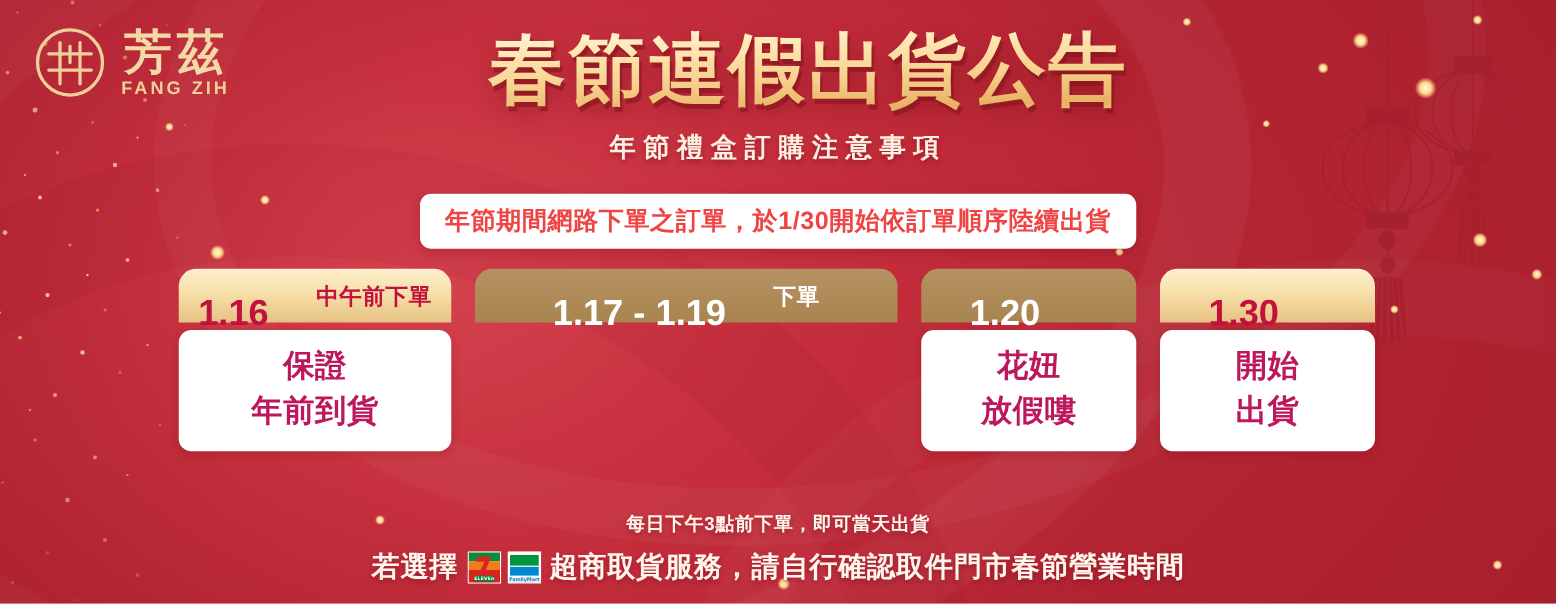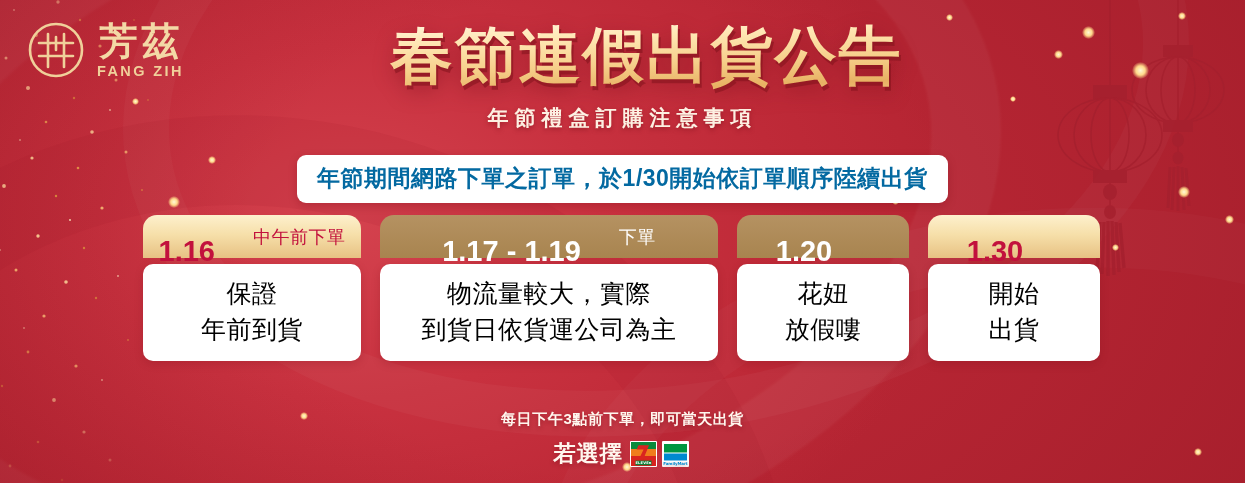--- a/index.html
+++ b/index.html
@@ -153,24 +153,24 @@
     position: absolute;
     left: 0; right: 0; top: 155px;
     text-align: center;
     z-index: 5;
   }
   .notice {
     display: inline-block;
     background: #ffffff;
     border-radius: 9px;
     padding: 8px 20px 9px;
-    font-size: 23px;
+    font-size: 20px;
     font-weight: 700;
     letter-spacing: 0.5px;
-    color: #0369a1;
+    color: #ef4444;
     box-shadow: 0 3px 9px rgba(120,12,22,0.28);
     white-space: nowrap;
   }
 
   
   .cards {
     position: absolute;
     left: 143px;
     top: 215px;
     display: flex;
@@ -199,21 +199,21 @@
   .head-date {
     font-size: 29px;
     font-weight: 700;
     letter-spacing: 0px;
     margin-top: 30px;
   }
   .card-head.gold .head-date { color: #c2113d; }
   .card-head.brown .head-date { color: #ffffff; }
   .head-note {
     font-size: 18px;
-    font-weight: 400;
+    font-weight: 700;
     letter-spacing: 0.5px;
     margin-left: 32px;
   }
   .card-head.gold .head-note { color: #c2113d; }
   .card-head.brown .head-note { color: #ffffff; }
 
   .card-body {
     background: #ffffff;
     border-radius: 10px;
     margin-top: 6px;
@@ -221,22 +221,22 @@
     display: flex;
     flex-direction: column;
     align-items: center;
     justify-content: center;
     padding: 12px 16px 14px;
     box-sizing: border-box;
     box-shadow: 0 3px 8px rgba(120,12,22,0.22);
   }
   .card-body .line {
     font-size: 25px;
-    font-weight: 400;
-    color: #000000;
+    font-weight: 700;
+    color: #be185d;
     line-height: 1.42;
     letter-spacing: 0.5px;
     white-space: nowrap;
   }
 
   .card-1 .card-head { width: 218px; }
   .card-1 .card-body { width: 218px; }
   .card-2 .card-head { width: 338px; }
   .card-2 .card-body { width: 338px; }
   .card-3 .card-head { width: 172px; }
@@ -445,24 +445,20 @@
         <div class="line">保證</div>
         <div class="line">年前到貨</div>
       </div>
     </div>
 
     <div class="card card-2">
       <div class="card-head brown">
         <span class="head-date">1.17 - 1.19</span>
         <span class="head-note">下單</span>
       </div>
-      <div class="card-body">
-        <div class="line">物流量較大，實際</div>
-        <div class="line">到貨日依貨運公司為主</div>
-      </div>
     </div>
 
     <div class="card card-3">
       <div class="card-head brown">
         <span class="head-date">1.20</span>
         <span class="head-note"></span>
       </div>
       <div class="card-body">
         <div class="line">花妞</div>
         <div class="line">放假嘍</div>
@@ -496,16 +492,17 @@
           <rect x="5.5" y="19.6" width="16" height="4.6" fill="#0a8a3c"></rect>
           <text x="13.5" y="23.3" font-family="DejaVu Sans, sans-serif" font-size="3.6" font-weight="bold" fill="#ffffff" text-anchor="middle" letter-spacing="0.2">ELEVEn</text>
         </svg>
         <svg class="store-logo" viewBox="0 0 27 26">
           <rect x="0" y="0" width="27" height="26" fill="#ffffff"></rect>
           <rect x="2" y="3" width="23" height="8.5" fill="#009640"></rect>
           <rect x="2" y="12.5" width="23" height="7" fill="#0089d0"></rect>
           <text x="13.5" y="24" font-family="DejaVu Sans, sans-serif" font-size="4" font-weight="bold" fill="#0089d0" text-anchor="middle" letter-spacing="-0.1">FamilyMart</text>
         </svg>
       </span>
+      <span>超商取貨服務，請自行確認取件門市春節營業時間</span>
     </div>
   </div>
 
 </div>
 
 </body></html>

